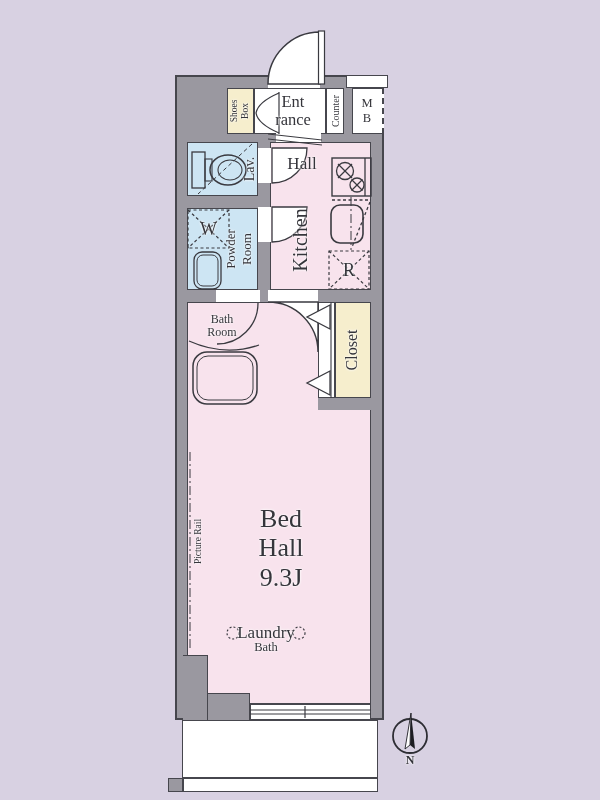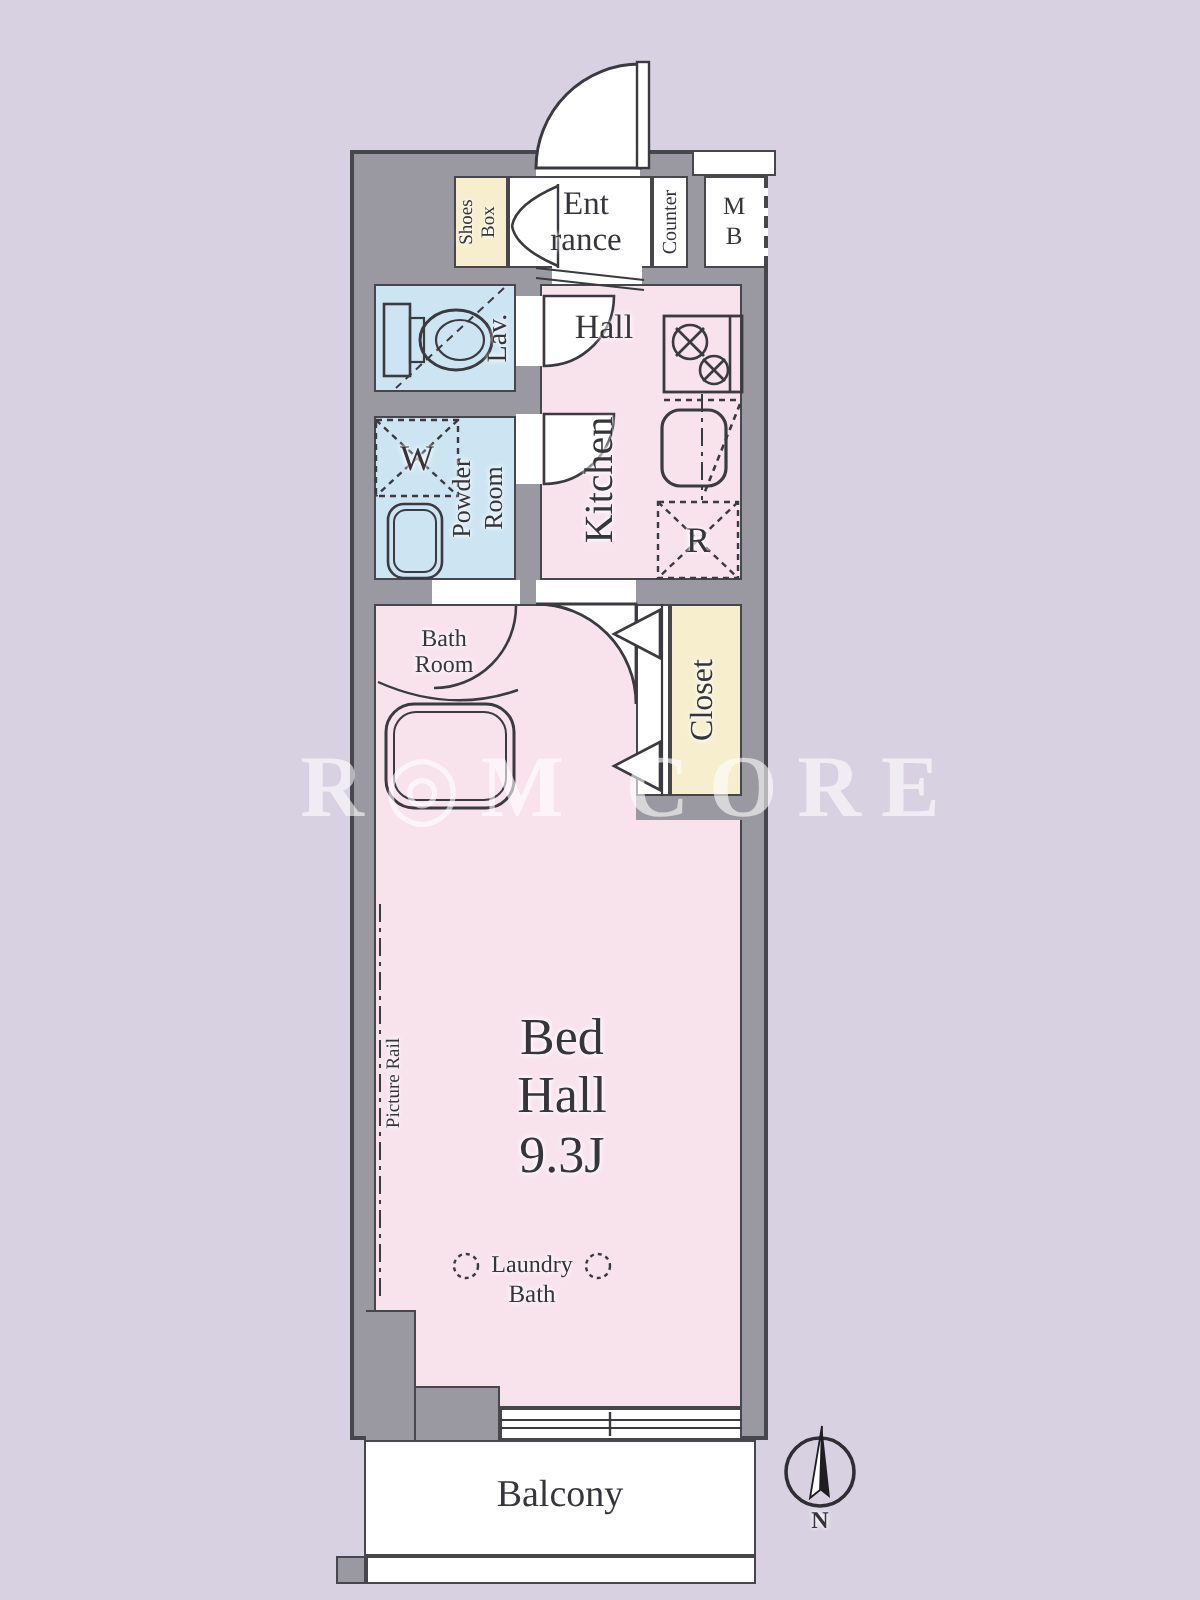--- a/index.html
+++ b/index.html
@@ -185,20 +185,18 @@
 Room</div>
   <div class="abs lbl" style="left:188px;top:210px;width:41px;height:38px;font-size:18px;">W</div>
   <div class="abs lbl" style="left:329px;top:251px;width:40px;height:38px;font-size:18px;">R</div>
   <div class="abs lbl" style="left:189px;top:306px;width:66px;height:40px;font-size:12px;line-height:1.12;">Bath
 Room</div>
   <div class="abs lbl vtext" style="left:307px;top:338px;width:90px;height:24px;font-size:16px;">Closet</div>
   <div class="abs lbl" style="left:211px;top:498px;width:140px;height:100px;font-size:26px;line-height:1.13;">Bed
 Hall
 9.3J</div>
   <div class="abs lbl vtext" style="left:151px;top:535px;width:92px;height:13px;font-size:9.5px;">Picture Rail</div>
-  <div class="abs lbl" style="left:226px;top:625px;width:80px;height:15px;font-size:12px;">Laundry</div>
+  <div class="abs lbl" style="left:226px;top:625px;width:80px;height:15px;font-size:17px;">Laundry</div>
   <div class="abs lbl" style="left:226px;top:640px;width:80px;height:14px;font-size:12.5px;">Bath</div>
-  <div class="abs lbl" style="left:182px;top:720px;width:196px;height:56px;font-size:19px;">Balcony</div>
   <div class="abs lbl" style="left:401px;top:753px;width:18px;height:15px;font-size:12px;font-weight:bold;">N</div>
 
-  <div class="abs" id="watermark" style="left:105px;top:370px;width:420px;height:50px;">R◎M CORE</div>
 
 </div>
 
 </body></html>

